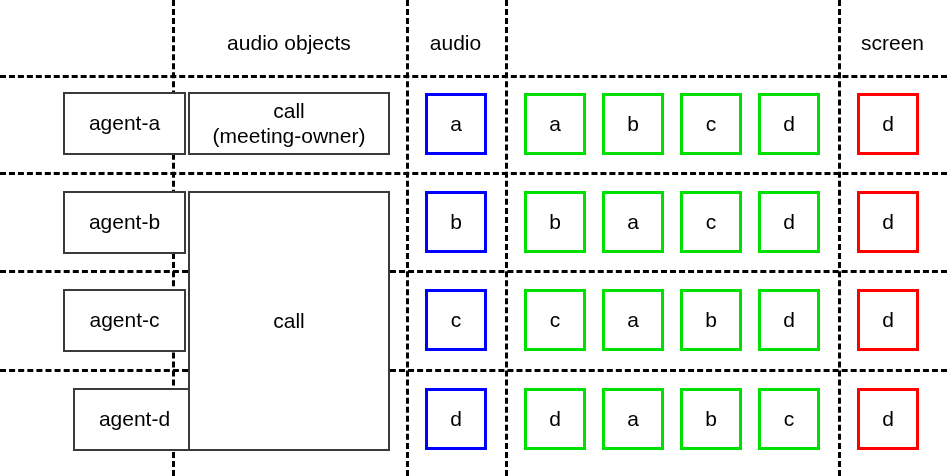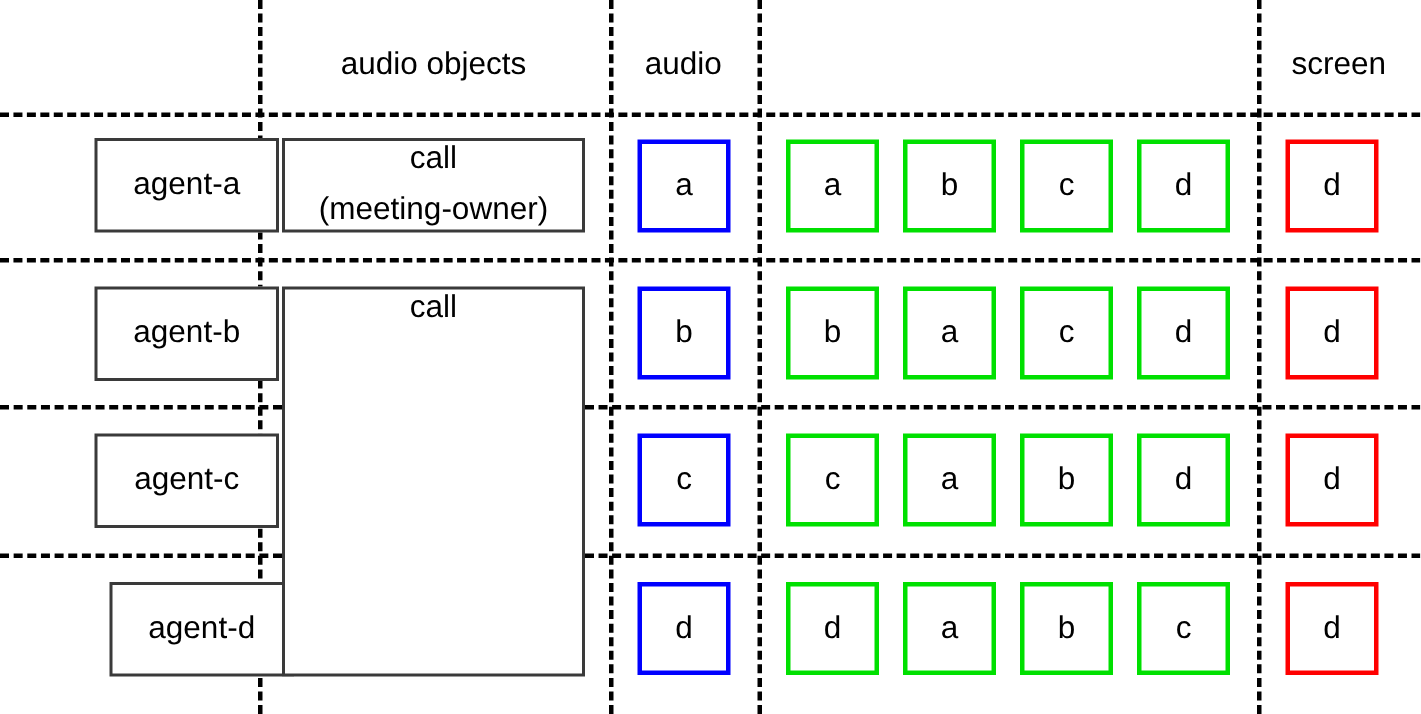--- a/index.html
+++ b/index.html
@@ -66,21 +66,20 @@
     line-height: 1.18;
   }
   .box.agent {
     border: 2px solid #3a3a3a;
     width: 123px;
     height: 63px;
     margin-left: 33px;
   }
   .box.callobj {
     border: 2px solid #3a3a3a;
-    justify-content: space-between;
   }
   .box.audio {
     border: 3px solid #0000ff;
     width: 62px;
     height: 62px;
   }
   .box.camera {
     border: 3px solid #00e000;
     width: 62px;
     height: 62px;

